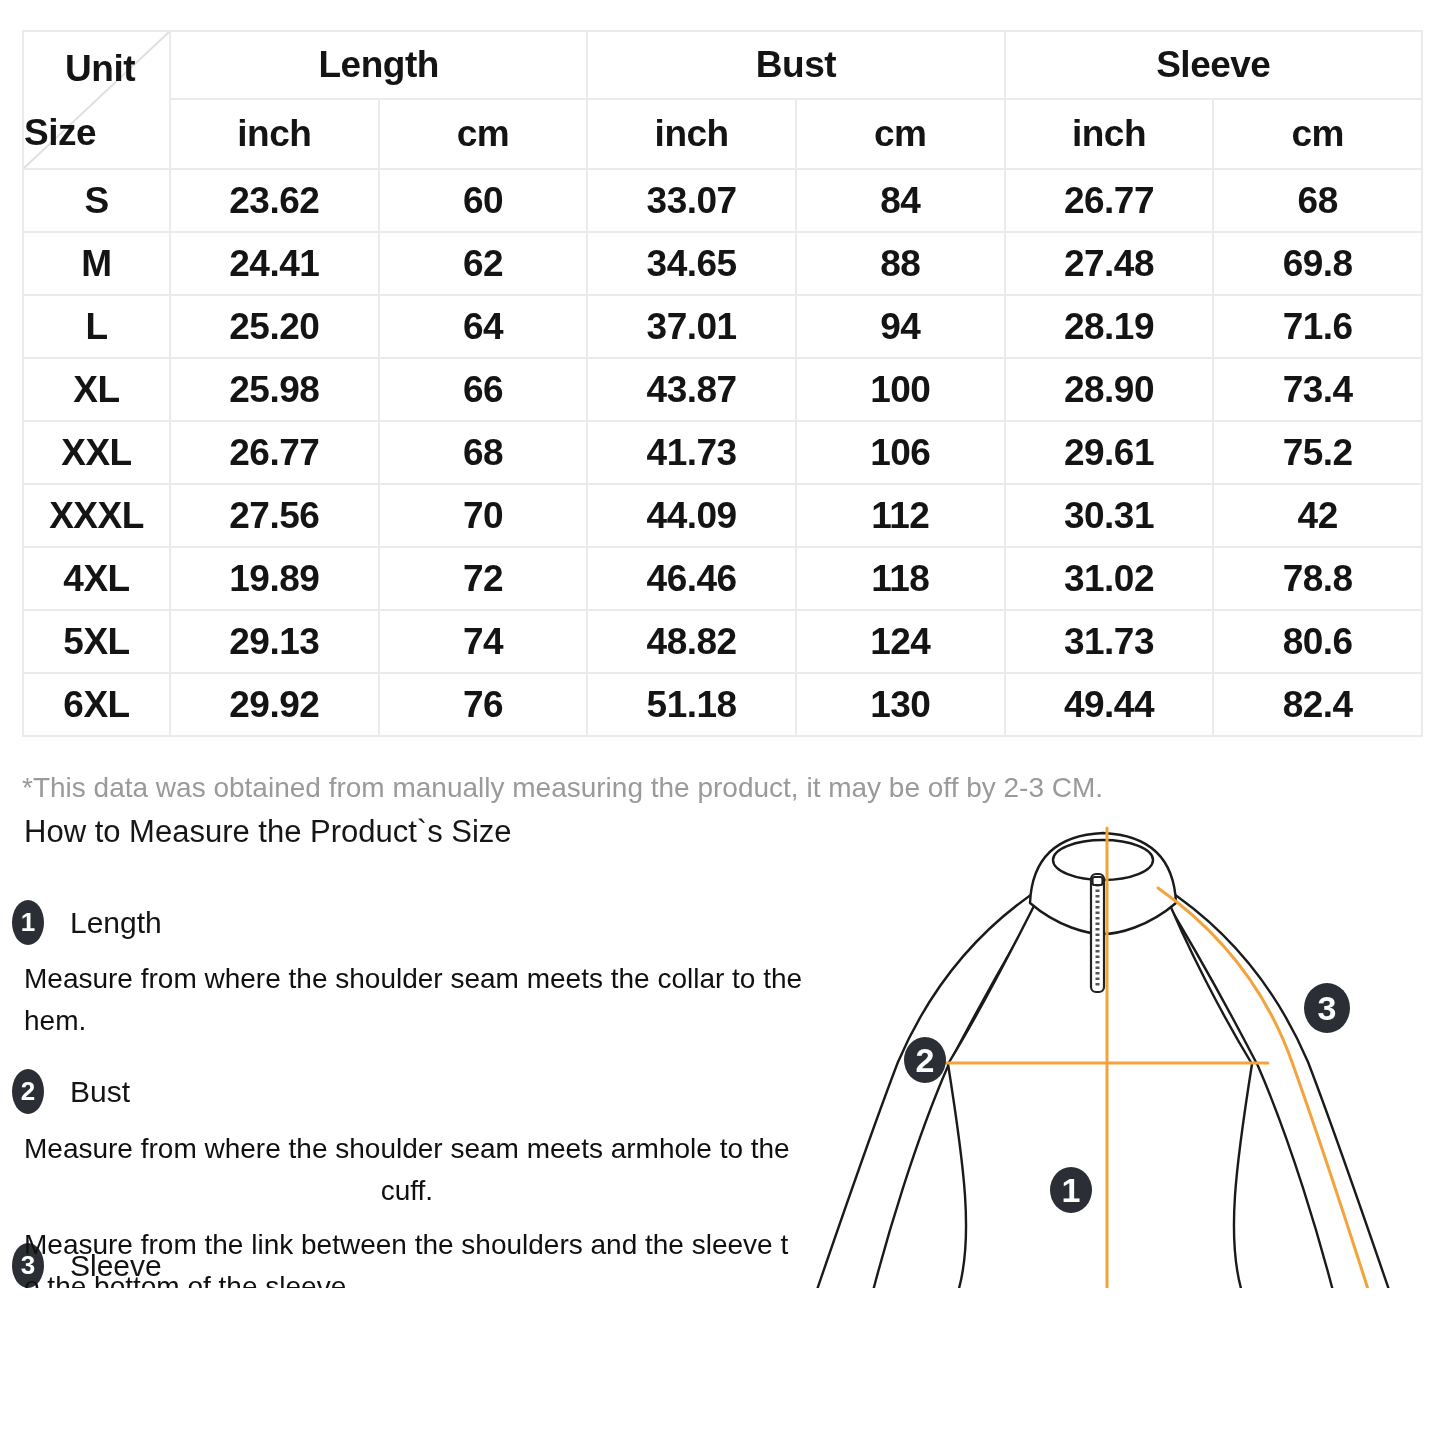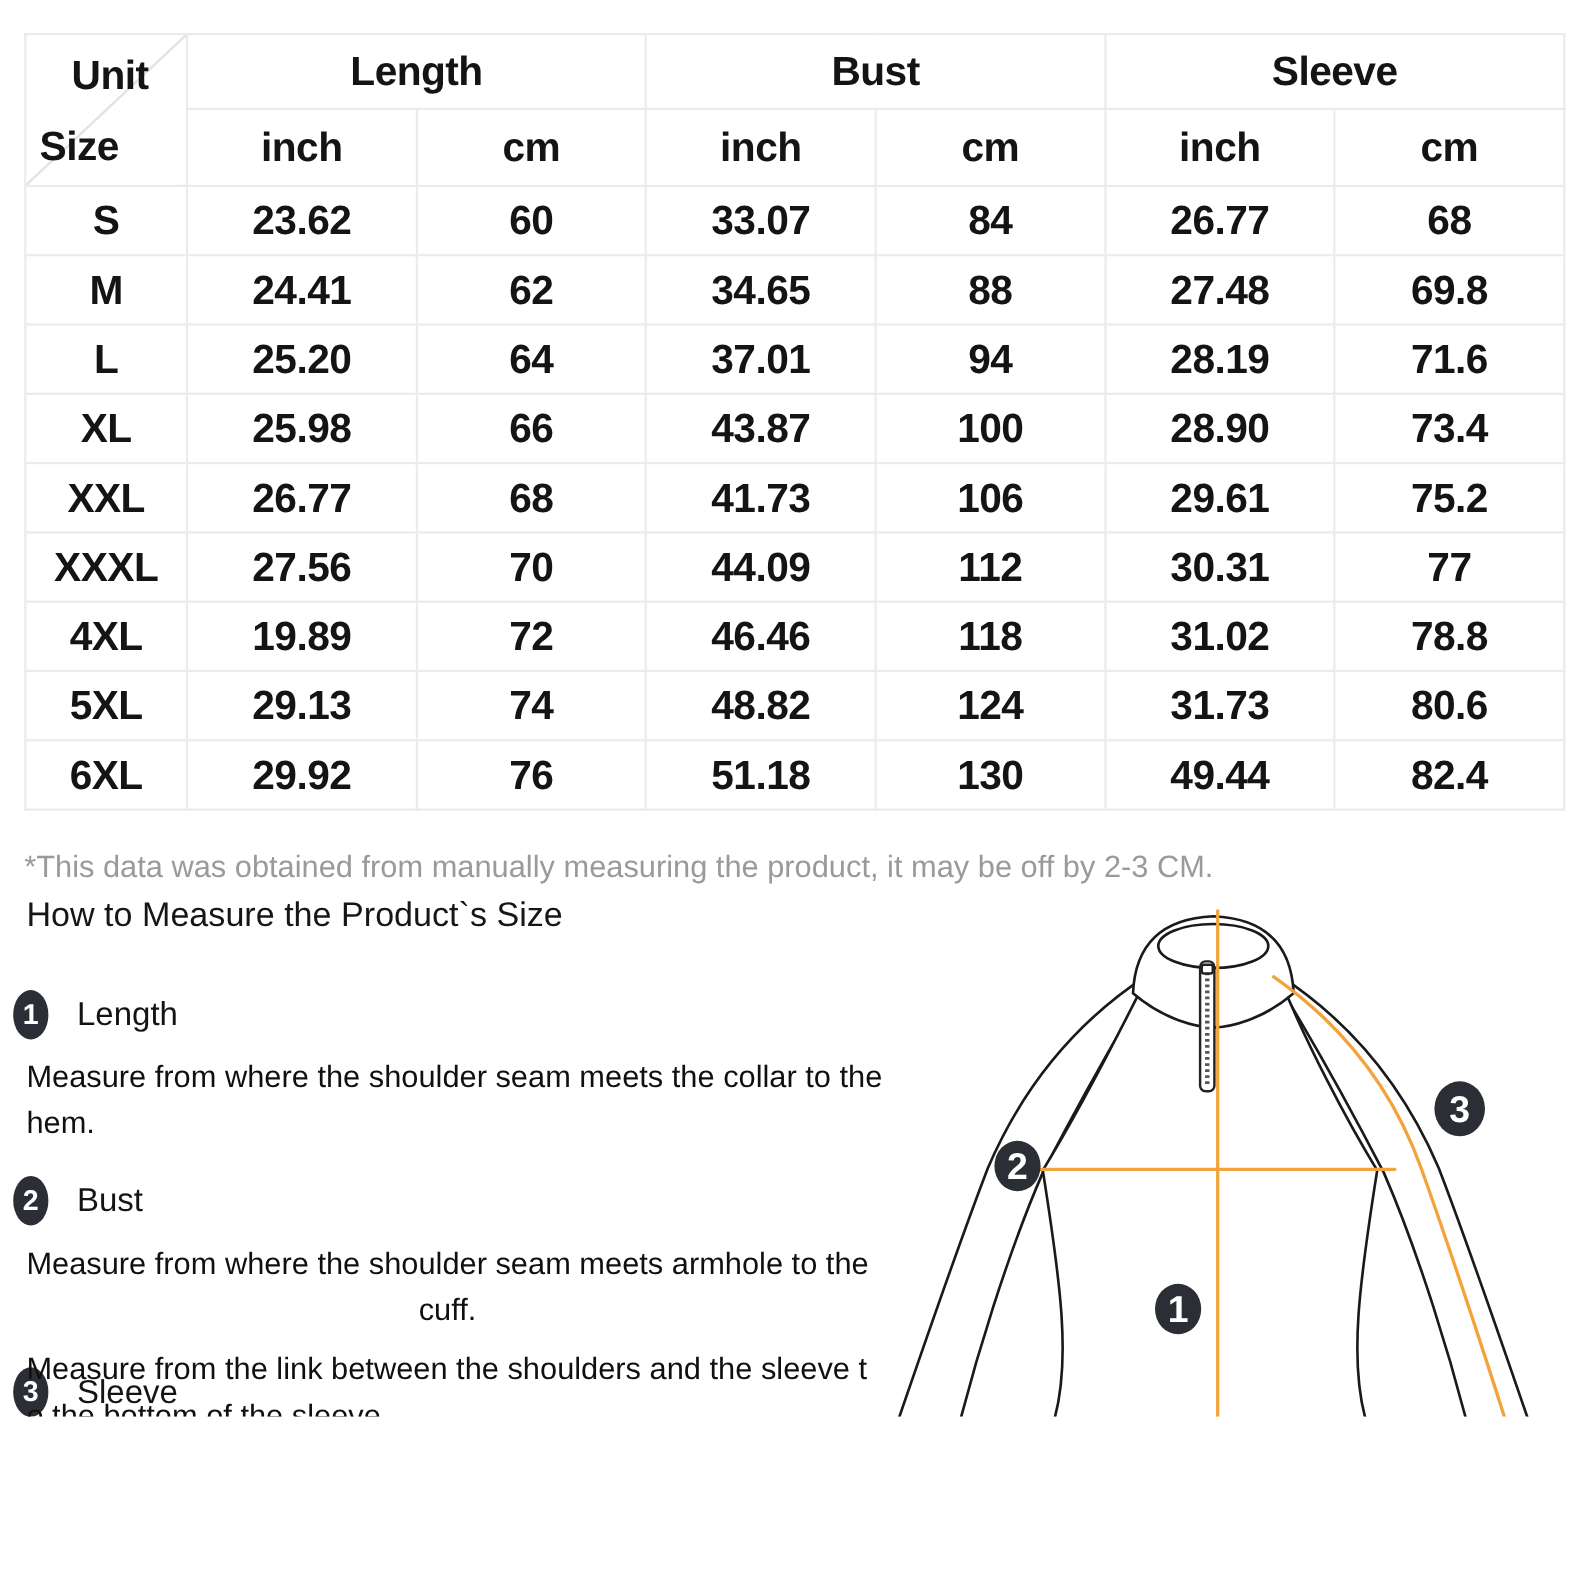--- a/index.html
+++ b/index.html
@@ -11,21 +11,21 @@
   .size-table th,.size-table td{border:2px solid #ebebee;text-align:center;vertical-align:middle;
         font-weight:bold;color:#141414;padding:0;letter-spacing:-0.5px;}
   .size-table thead tr.group-row th{height:66px;font-size:37px;}
   .size-table thead tr.unit-row th{height:68px;font-size:37px;}
   .size-table tbody td{height:61px;font-size:37px;}
   .corner-cell{position:relative;
      background:linear-gradient(to bottom right,
         transparent calc(50% - 1.6px), #dddde2 calc(50% - 0.3px),
         #dddde2 calc(50% + 0.3px), transparent calc(50% + 1.6px));}
   .corner-unit{position:absolute;top:16px;right:34px;font-size:37px;}
-  .corner-size{position:absolute;bottom:14px;left:12px;font-size:37px;}
+  .corner-size{position:absolute;bottom:14px;left:0;font-size:37px;}
 
   
   .note{position:absolute;left:22px;top:744px;font-size:28px;color:#9a9a9a;font-weight:400;margin-top:28px;}
   .guide-title{position:absolute;left:24px;top:814px;font-size:31px;font-weight:400;color:#161616;}
 
   .m-item{position:absolute;left:12px;display:flex;align-items:center;gap:26px;}
   .m-item-1{top:900px;} .m-item-2{top:1069px;} .m-item-3{top:1243px;}
   .num-badge{width:32px;height:45px;border-radius:50%;background:var(--badge,#2b2f35);color:#fff;
      display:flex;align-items:center;justify-content:center;font-size:26px;font-weight:bold;flex:0 0 auto;}
   .m-label{font-size:30px;color:#141414;}
@@ -114,21 +114,21 @@
           <td>29.61</td>
           <td>75.2</td>
         </tr>
         <tr>
           <td>XXXL</td>
           <td>27.56</td>
           <td>70</td>
           <td>44.09</td>
           <td>112</td>
           <td>30.31</td>
-          <td>77</td>
+          <td>42</td>
         </tr>
         <tr>
           <td>4XL</td>
           <td>19.89</td>
           <td>72</td>
           <td>46.46</td>
           <td>118</td>
           <td>31.02</td>
           <td>78.8</td>
         </tr>

